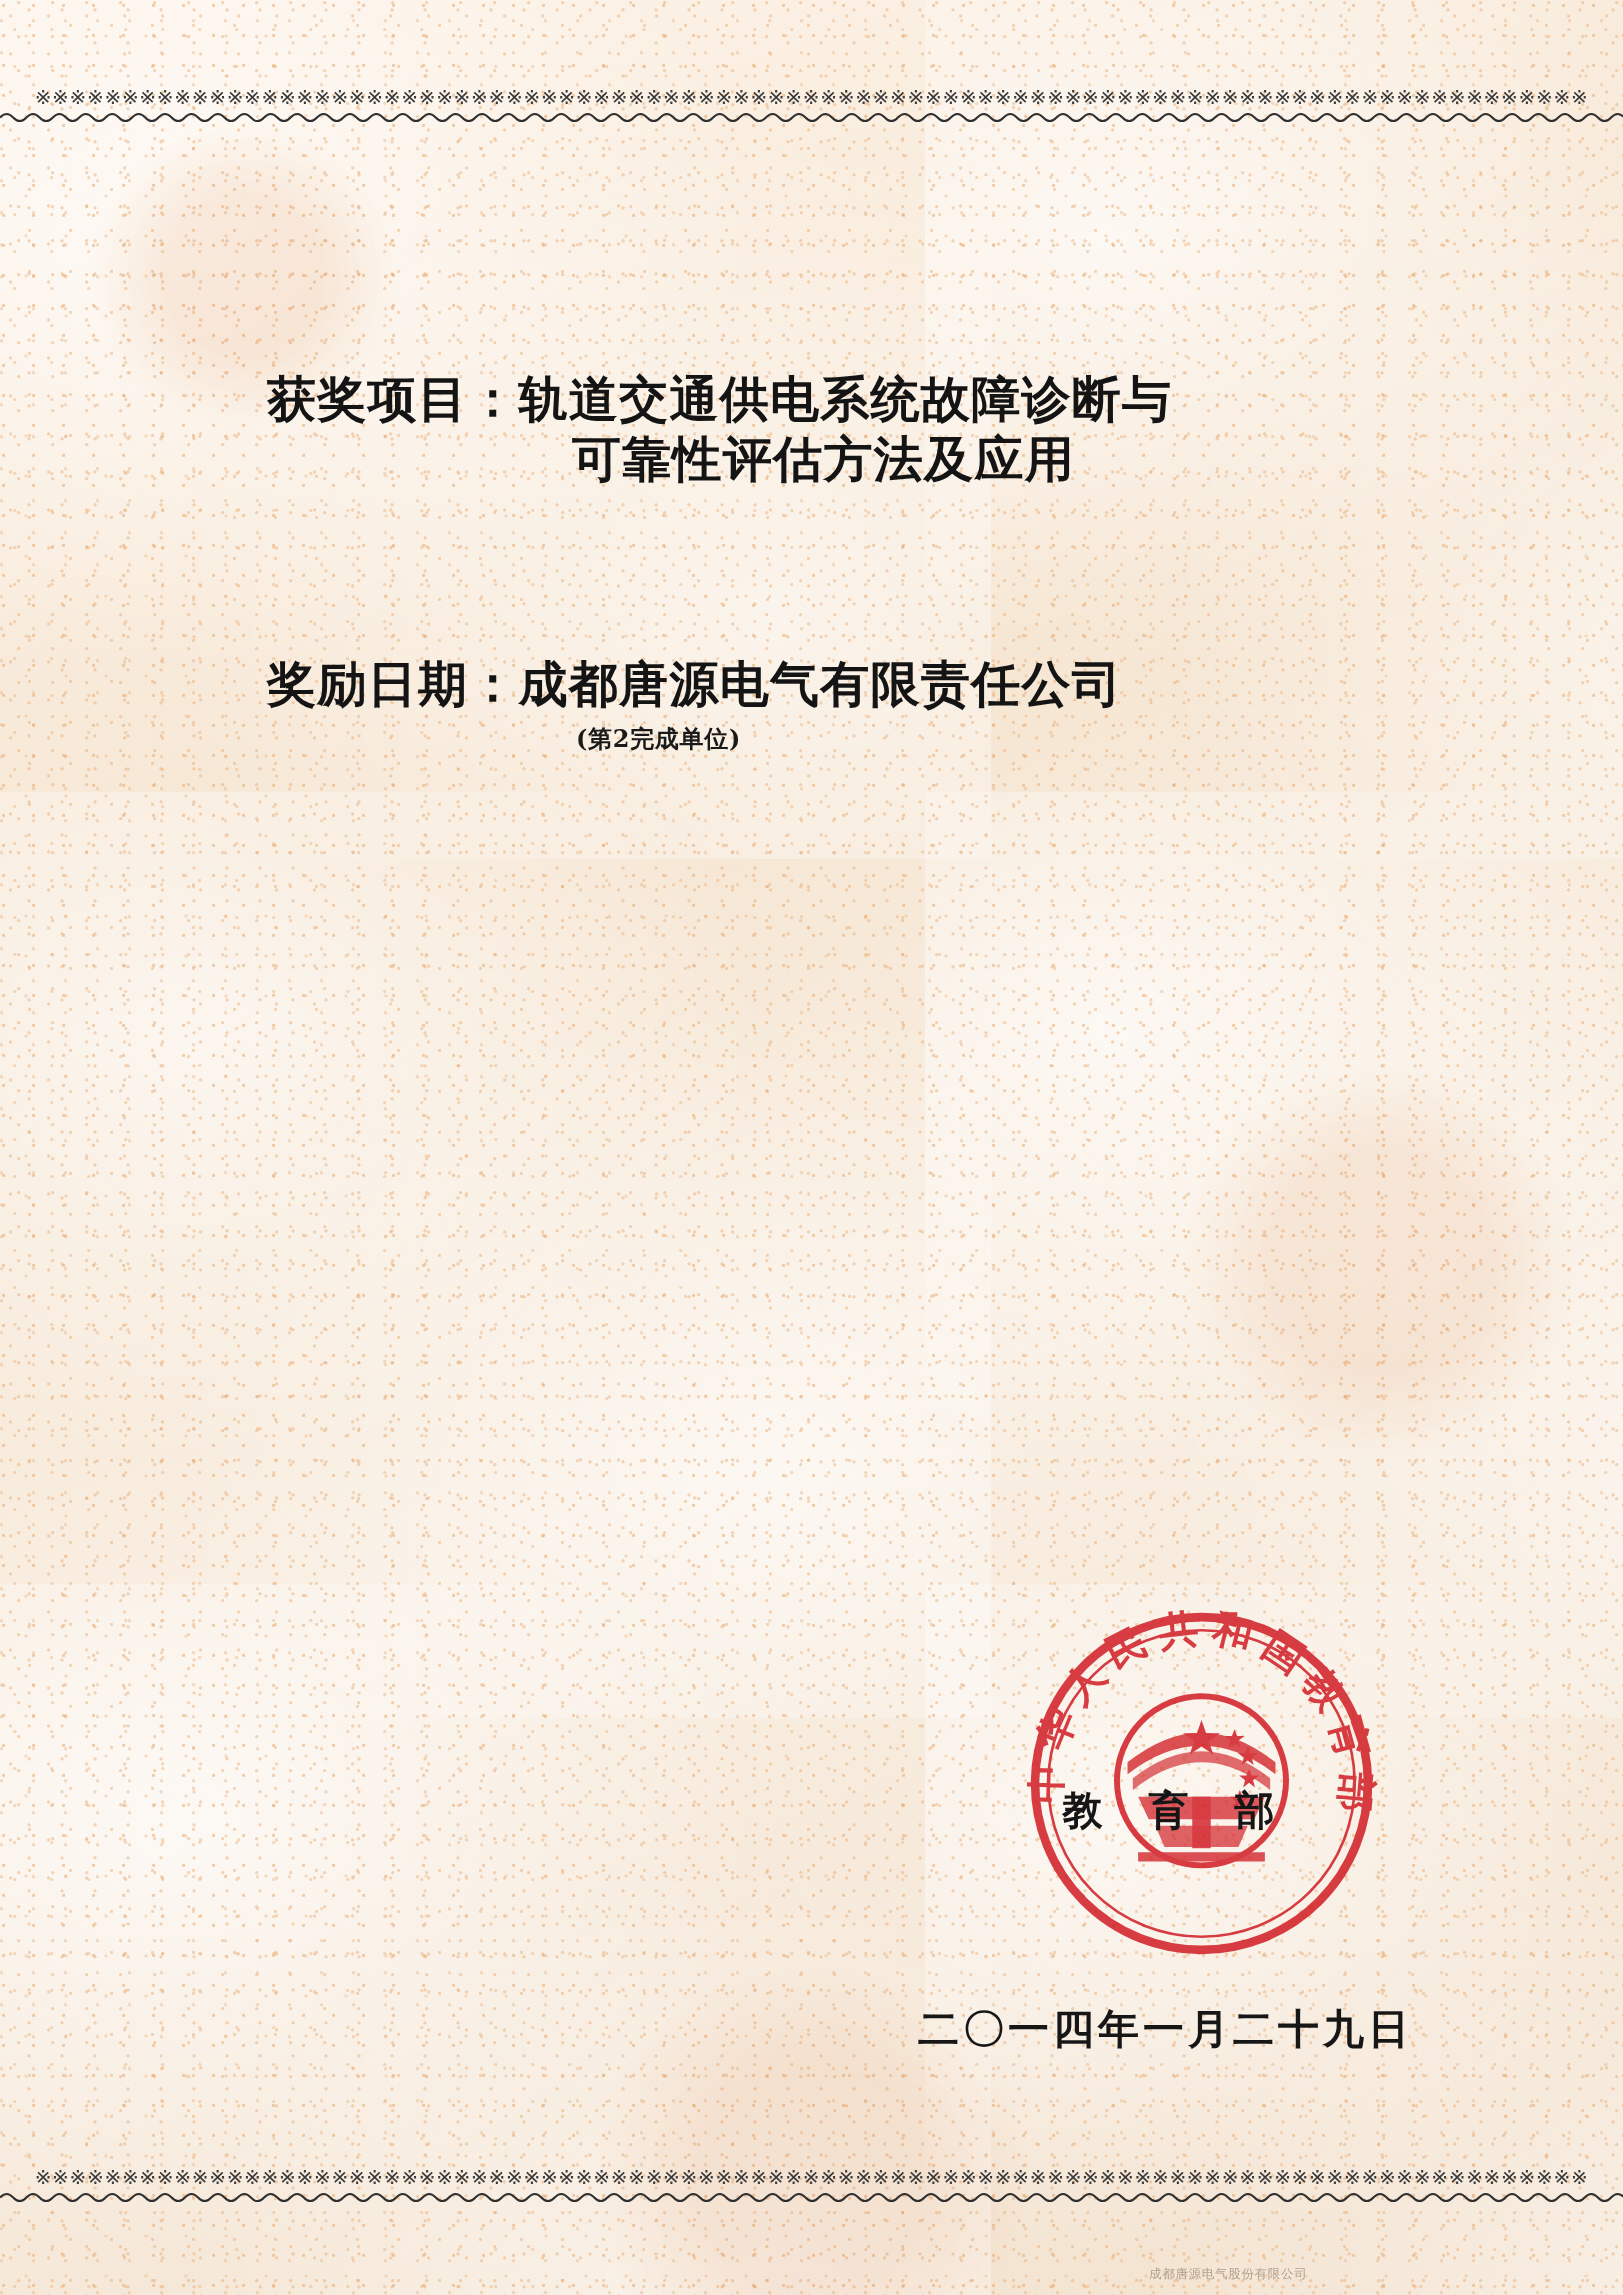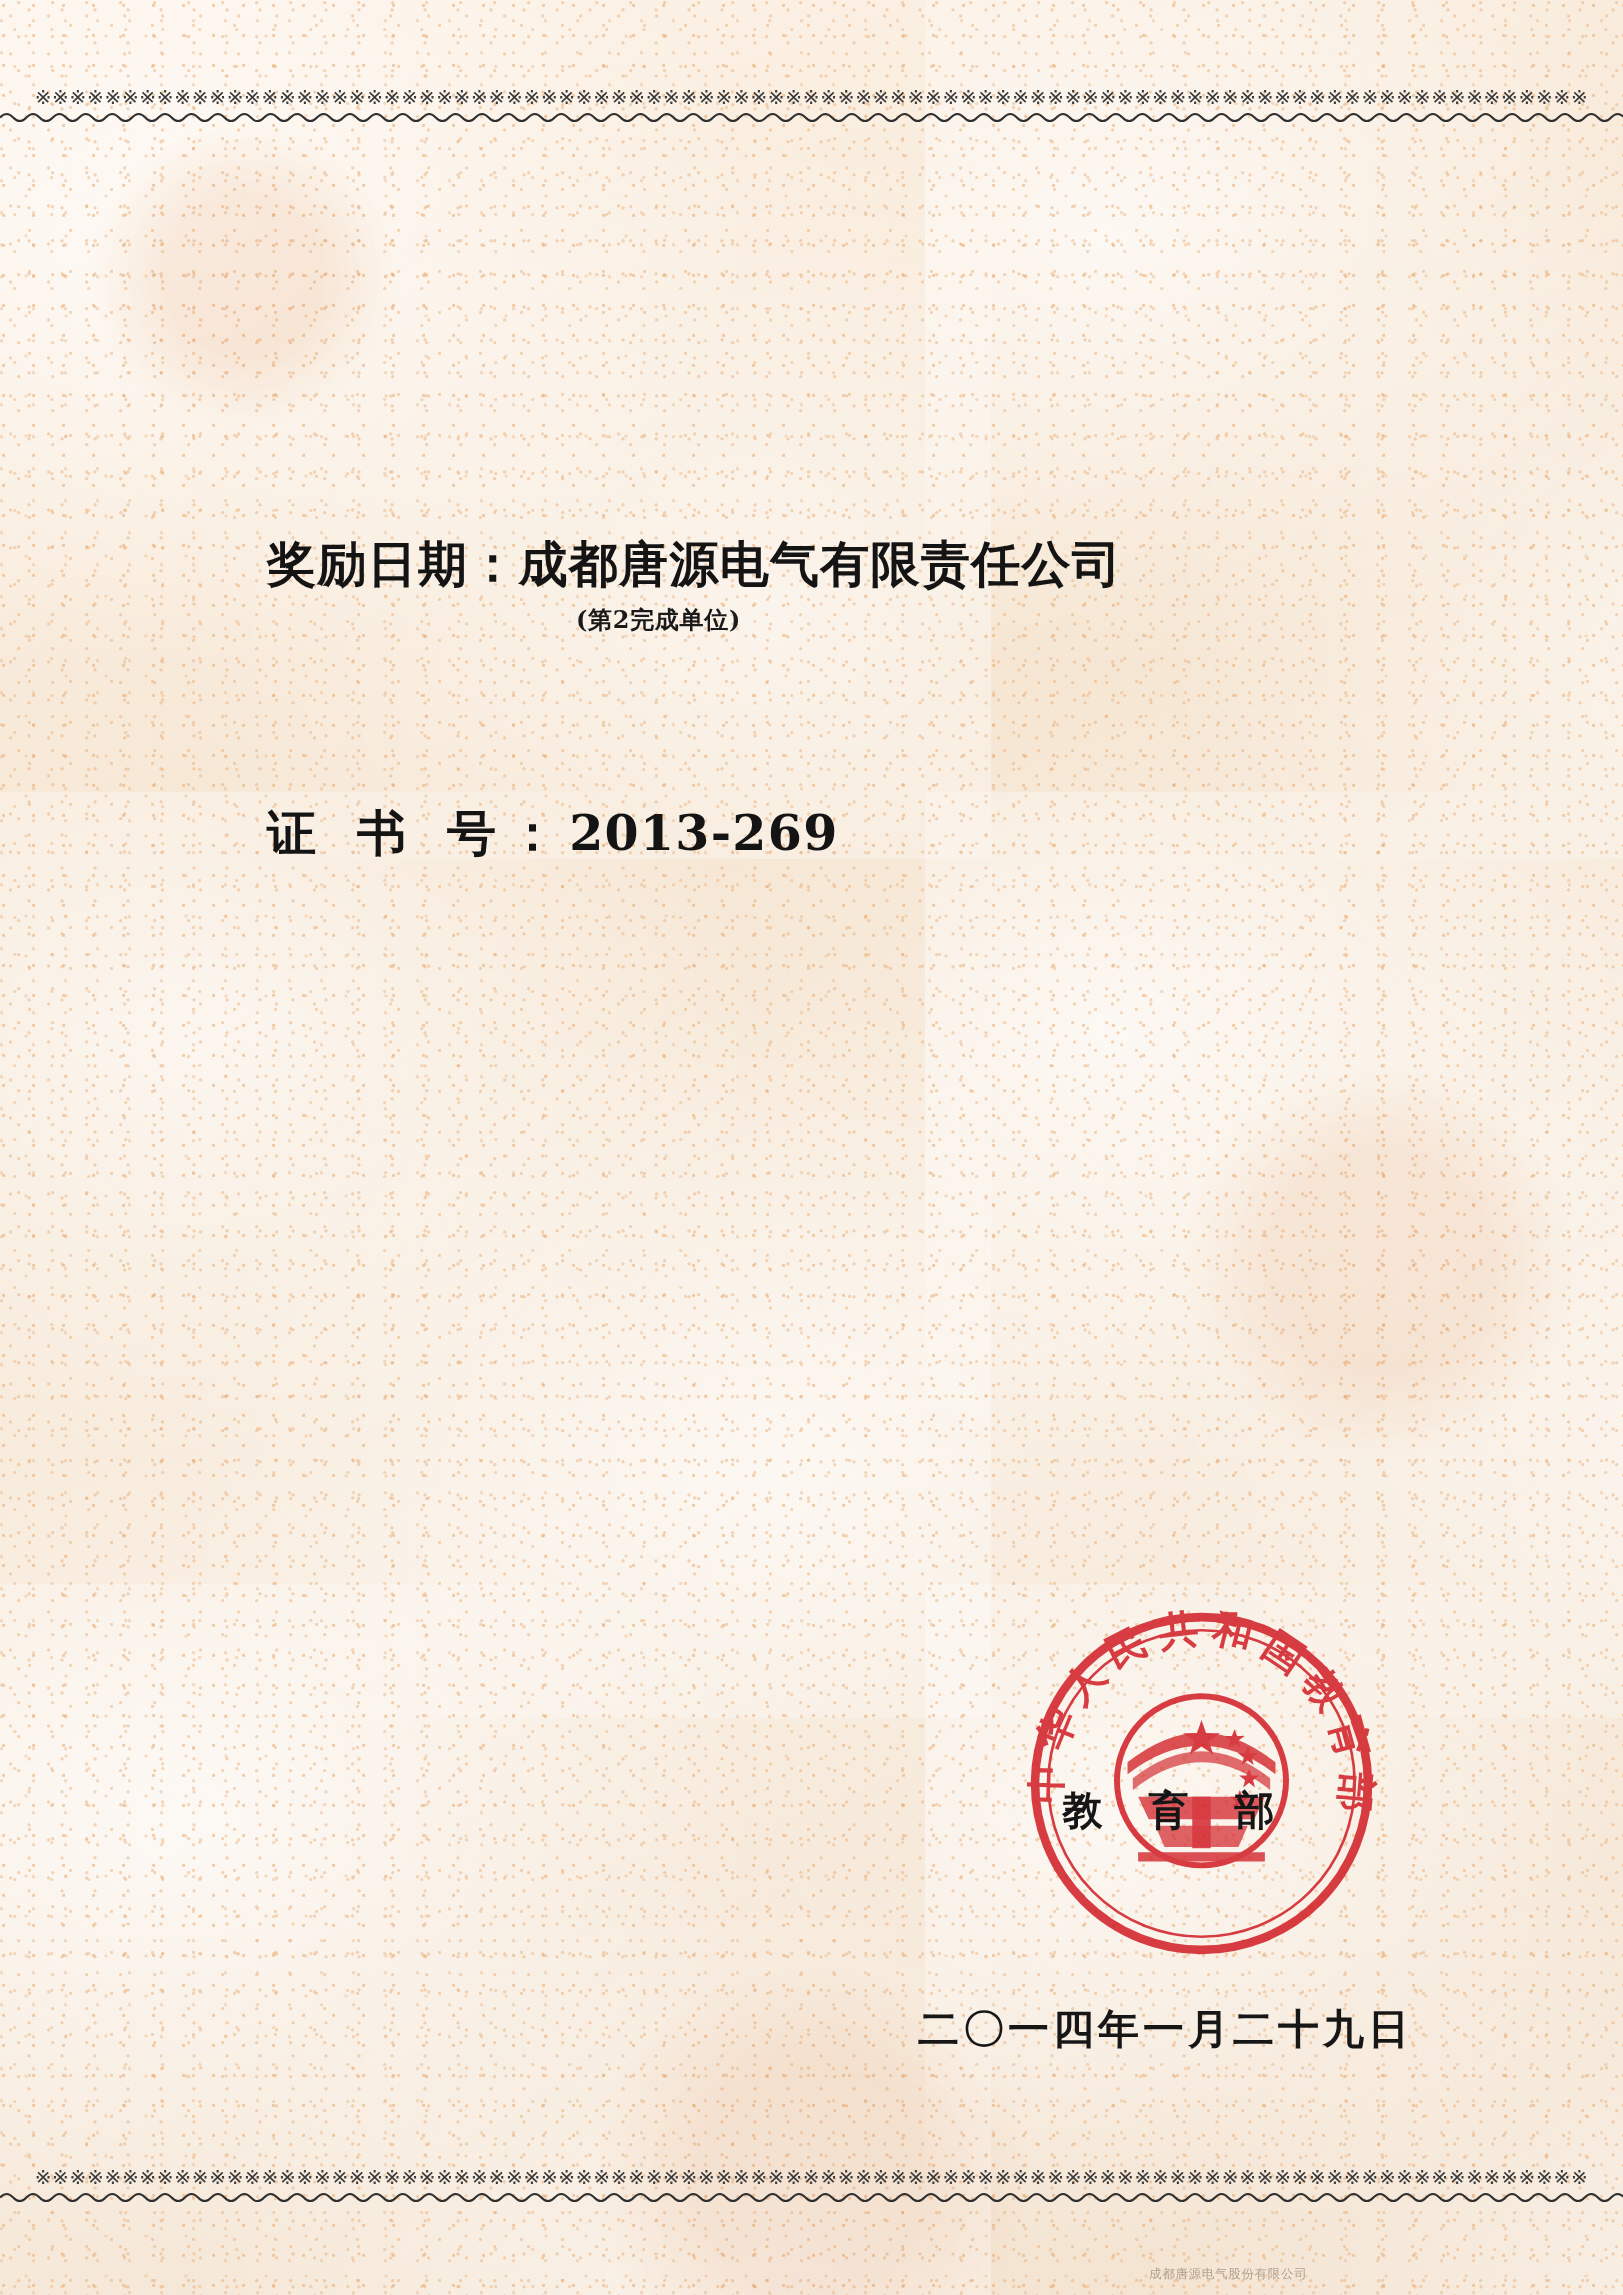--- a/index.html
+++ b/index.html
@@ -172,39 +172,40 @@
     <div class="band-asterisks">※※※※※※※※※※※※※※※※※※※※※※※※※※※※※※※※※※※※※※※※※※※※※※※※※※※※※※※※※※※※※※※※※※※※※※※※※※※※※※※※※※※※※※※※※</div>
     <div class="band-wave">
       <svg width="1623" height="17" viewBox="0 0 2458 26" preserveAspectRatio="none">
         <path d="M0 13 Q 10 2, 20 13 T 40 13 T 60 13 T 80 13 T 100 13 T 120 13 T 140 13 T 160 13 T 180 13 T 200 13 T 220 13 T 240 13 T 260 13 T 280 13 T 300 13 T 320 13 T 340 13 T 360 13 T 380 13 T 400 13 T 420 13 T 440 13 T 460 13 T 480 13 T 500 13 T 520 13 T 540 13 T 560 13 T 580 13 T 600 13 T 620 13 T 640 13 T 660 13 T 680 13 T 700 13 T 720 13 T 740 13 T 760 13 T 780 13 T 800 13 T 820 13 T 840 13 T 860 13 T 880 13 T 900 13 T 920 13 T 940 13 T 960 13 T 980 13 T 1000 13 T 1020 13 T 1040 13 T 1060 13 T 1080 13 T 1100 13 T 1120 13 T 1140 13 T 1160 13 T 1180 13 T 1200 13 T 1220 13 T 1240 13 T 1260 13 T 1280 13 T 1300 13 T 1320 13 T 1340 13 T 1360 13 T 1380 13 T 1400 13 T 1420 13 T 1440 13 T 1460 13 T 1480 13 T 1500 13 T 1520 13 T 1540 13 T 1560 13 T 1580 13 T 1600 13 T 1620 13 T 1640 13 T 1660 13 T 1680 13 T 1700 13 T 1720 13 T 1740 13 T 1760 13 T 1780 13 T 1800 13 T 1820 13 T 1840 13 T 1860 13 T 1880 13 T 1900 13 T 1920 13 T 1940 13 T 1960 13 T 1980 13 T 2000 13 T 2020 13 T 2040 13 T 2060 13 T 2080 13 T 2100 13 T 2120 13 T 2140 13 T 2160 13 T 2180 13 T 2200 13 T 2220 13 T 2240 13 T 2260 13 T 2280 13 T 2300 13 T 2320 13 T 2340 13 T 2360 13 T 2380 13 T 2400 13 T 2420 13 T 2440 13 T 2460 13" fill="none" stroke="#2f2f2f" stroke-width="3"></path>
       </svg>
     </div>
   </div>
 
   <div class="content">
 
+    <div class="field">
+      <div class="line"><span>获奖项目：</span><span>轨道交通供电系统故障诊断与</span></div>
+      <div class="line indent">可靠性评估方法及应用</div>
+    </div>
 
     <div class="gap-1"></div>
 
     <div class="field">
       <div class="line"><span>奖励日期：</span><span>成都唐源电气有限责任公司</span></div>
       <div class="sub-note">(第2完成单位)</div>
     </div>
 
     <div class="gap-2"></div>
 
 
     <div class="gap-3"></div>
 
 
     <div class="gap-4"></div>
 
-    <div class="field">
-      <div class="line"><span class="spaced">证 书 号：</span><span>2013-269</span></div>
-    </div>
 
   </div>
 
   <div class="seal">
     <svg width="383" height="383" viewBox="0 0 580 580">
       <defs>
         <path id="ringPath" d="M 290 290 m -214 0 a 214 214 0 1 1 428 0 a 214 214 0 1 1 -428 0"></path>
       </defs>
       <g opacity="0.88">
         <circle cx="290" cy="290" r="252" fill="none" stroke="#d2232a" stroke-width="13"></circle>

